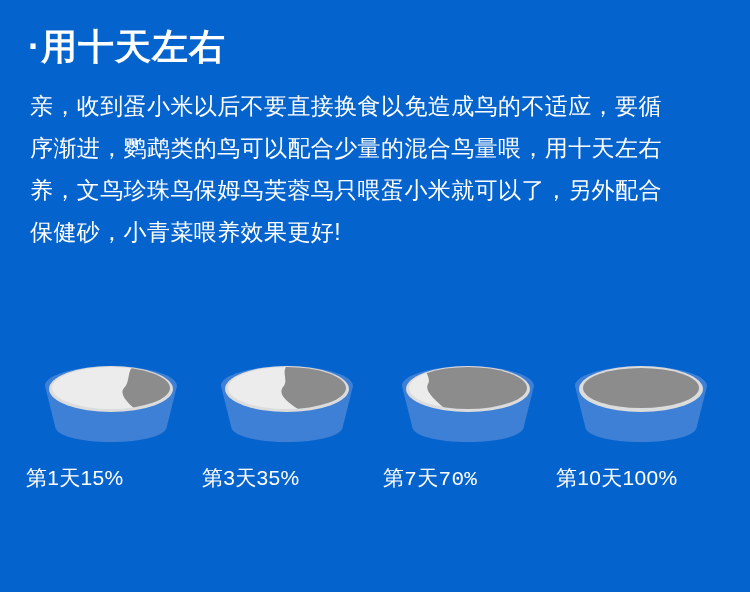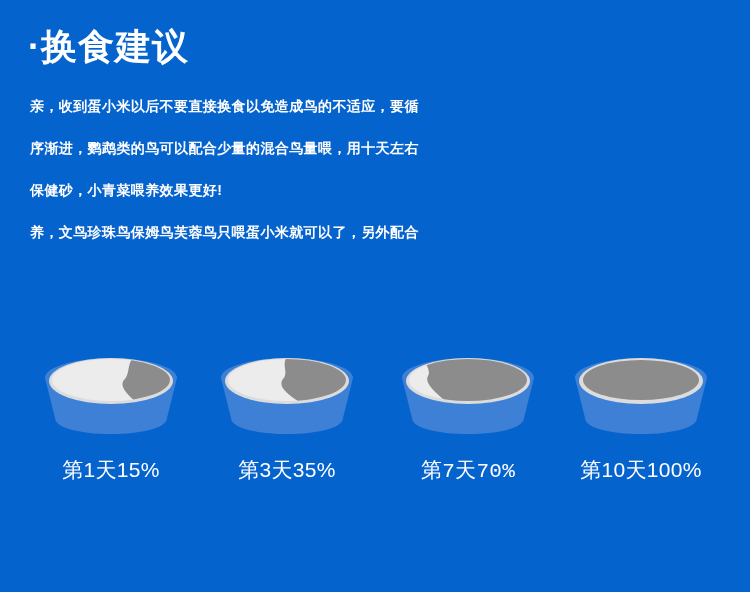--- a/index.html
+++ b/index.html
@@ -41,41 +41,40 @@
 
   
   .body-copy {
     position: absolute;
     left: 30px;
     top: 85px;
     width: 692px;
   }
   .copy-line {
     color: #ffffff;
-    font-size: 14px;
+    font-size: 23px;
     line-height: 42px;
     letter-spacing: 0.4px;
     white-space: nowrap;
-    font-weight: 700;
+    font-weight: 400;
   }
 
   
   .bowls-row {
     position: absolute;
     left: 0;
     top: 348px;
     width: 750px;
     height: 150px;
   }
   .bowl-cell {
     position: absolute;
-    top: 4px;
+    top: 12px;
     width: 170px;
     height: 150px;
-    text-align: center;
   }
   .bowl-cell.c0 { left: 26px; }
   .bowl-cell.c1 { left: 202px; }
   .bowl-cell.c2 { left: 383px; font-family: Liberation Mono, monospace; }
   .bowl-cell.c3 { left: 556px; }
 
   .bowl-art {
     position: relative;
     width: 160px;
     height: 80px;
@@ -95,28 +94,28 @@
     letter-spacing: 0.3px;
     white-space: nowrap;
   }
 </style>
 </head>
 <body>
 
 <div id="page">
 
   <div class="title-block">
-    <h1 class="page-title">·换食建议</h1>
+    <h1 class="page-title">·用十天左右</h1>
   </div>
 
   <div class="body-copy">
     <div class="copy-line">亲，收到蛋小米以后不要直接换食以免造成鸟的不适应，要循</div>
     <div class="copy-line">序渐进，鹦鹉类的鸟可以配合少量的混合鸟量喂，用十天左右</div>
+    <div class="copy-line">养，文鸟珍珠鸟保姆鸟芙蓉鸟只喂蛋小米就可以了，另外配合</div>
     <div class="copy-line">保健砂，小青菜喂养效果更好!</div>
-    <div class="copy-line">养，文鸟珍珠鸟保姆鸟芙蓉鸟只喂蛋小米就可以了，另外配合</div>
   </div>
 
   <div class="bowls-row">
 
     <div class="bowl-cell c0">
       <div class="bowl-art">
         <svg viewBox="0 0 160 80" xmlns="http://www.w3.org/2000/svg">
           <path d="M14 22 C14 10 48 2 80 2 C112 2 146 10 146 22 L136 62 C136 72 110 78 80 78 C50 78 24 72 24 62 Z" fill="#3e80d6"></path>
           <ellipse cx="80" cy="25" rx="62" ry="23" fill="#dcdcdc"></ellipse>
           <ellipse cx="80" cy="24" rx="59" ry="21" fill="#ececec"></ellipse>

